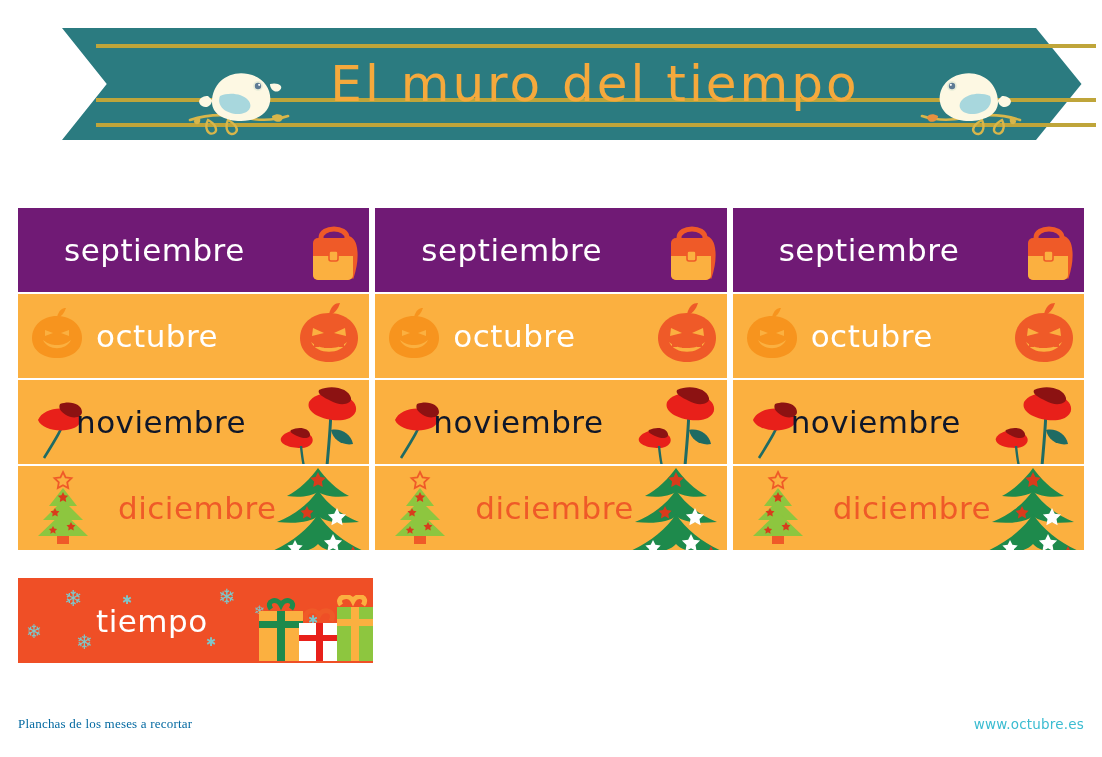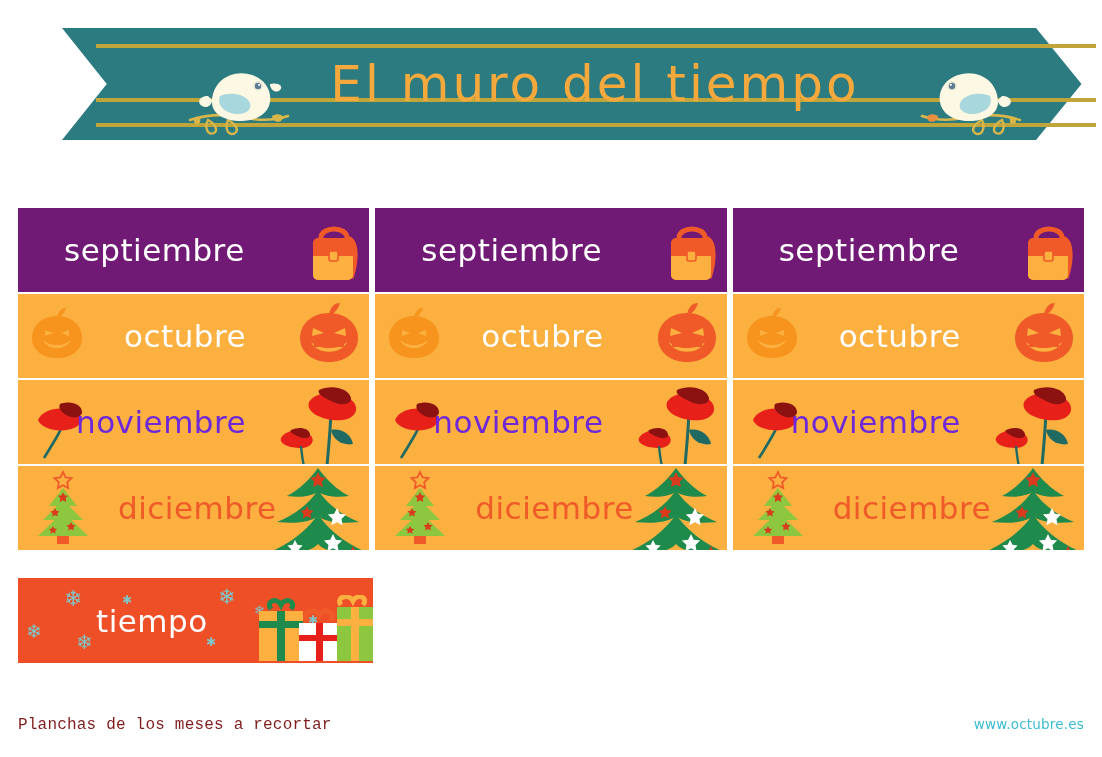--- a/index.html
+++ b/index.html
@@ -54,45 +54,45 @@
     display:flex;align-items:center;
   }
   .card .label{
     position:relative;z-index:3;
     font-family:"DejaVu Sans", sans-serif;
     font-size:31px;letter-spacing:0.5px;white-space:nowrap;
   }
   .c-sept{background:#701a75;}
   .c-sept .label{color:#ffffff;margin-left:46px;}
   .c-oct{background:#fbb040;}
-  .c-oct .label{color:#ffffff;margin-left:106px;}
+  .c-oct .label{color:#ffffff;margin-left:78px;}
   .c-nov{background:#fbb040;}
-  .c-nov .label{color:#6d28d9;margin-left:58px;}
+  .c-nov .label{color:#0f172a;margin-left:58px;}
   .c-dic{background:#fbb040;}
   .c-dic .label{color:#ef5a28;margin-left:100px;}
 
   .art{position:absolute;z-index:2;}
 
   
   #navidad{
     position:absolute;left:18px;top:578px;width:355px;height:85px;
     background:#ef4f26;overflow:hidden;display:flex;align-items:center;
   }
   #navidad .label{
     position:relative;z-index:3;color:#ffffff;
     font-family:"DejaVu Sans", sans-serif;
     font-size:31px;margin-left:78px;letter-spacing:0.5px;
   }
   .snow{position:absolute;z-index:1;color:#7fc6c9;line-height:1;}
 
   
   #footer{position:absolute;left:0;top:716px;width:1102px;height:24px;}
   #footer-left{
-    position:absolute;left:18px;top:0;color:#7f1d1d;font-size:16px;
-    font-family:Liberation Mono, monospace;letter-spacing:.2px;
+    position:absolute;left:18px;top:0;color:#0369a1;font-size:13px;
+    font-family:Liberation Serif, serif;letter-spacing:.2px;
   }
   #footer-right{
     position:absolute;right:18px;top:0;color:#3bbcd1;font-size:13.5px;
     font-family:"DejaVu Sans", sans-serif;letter-spacing:.2px;
   }
 </style>
 </head>
 <body>
 
 <div id="banner-wrap">

